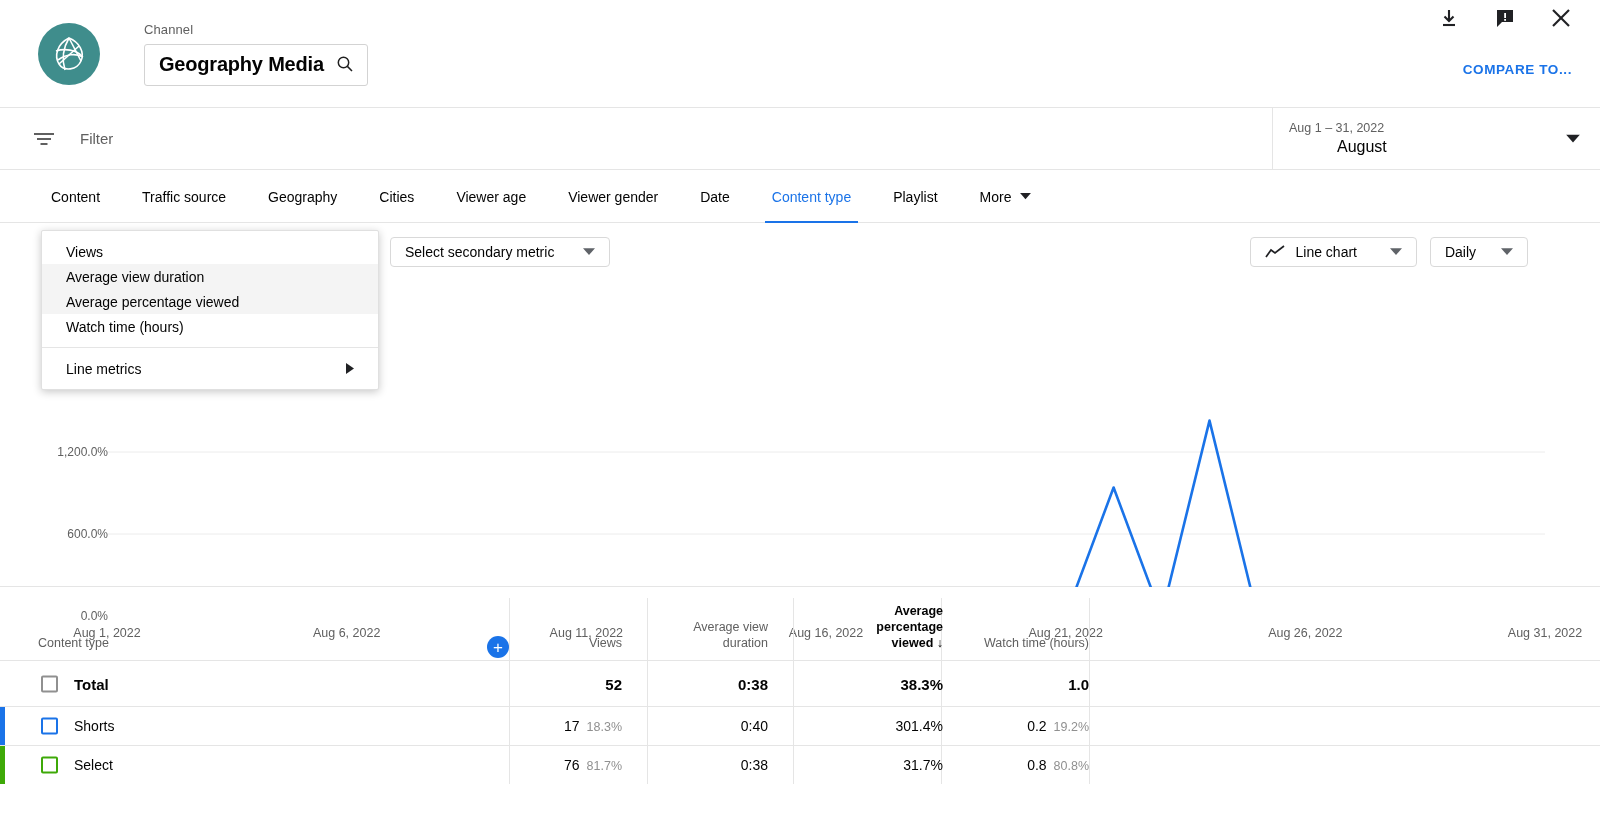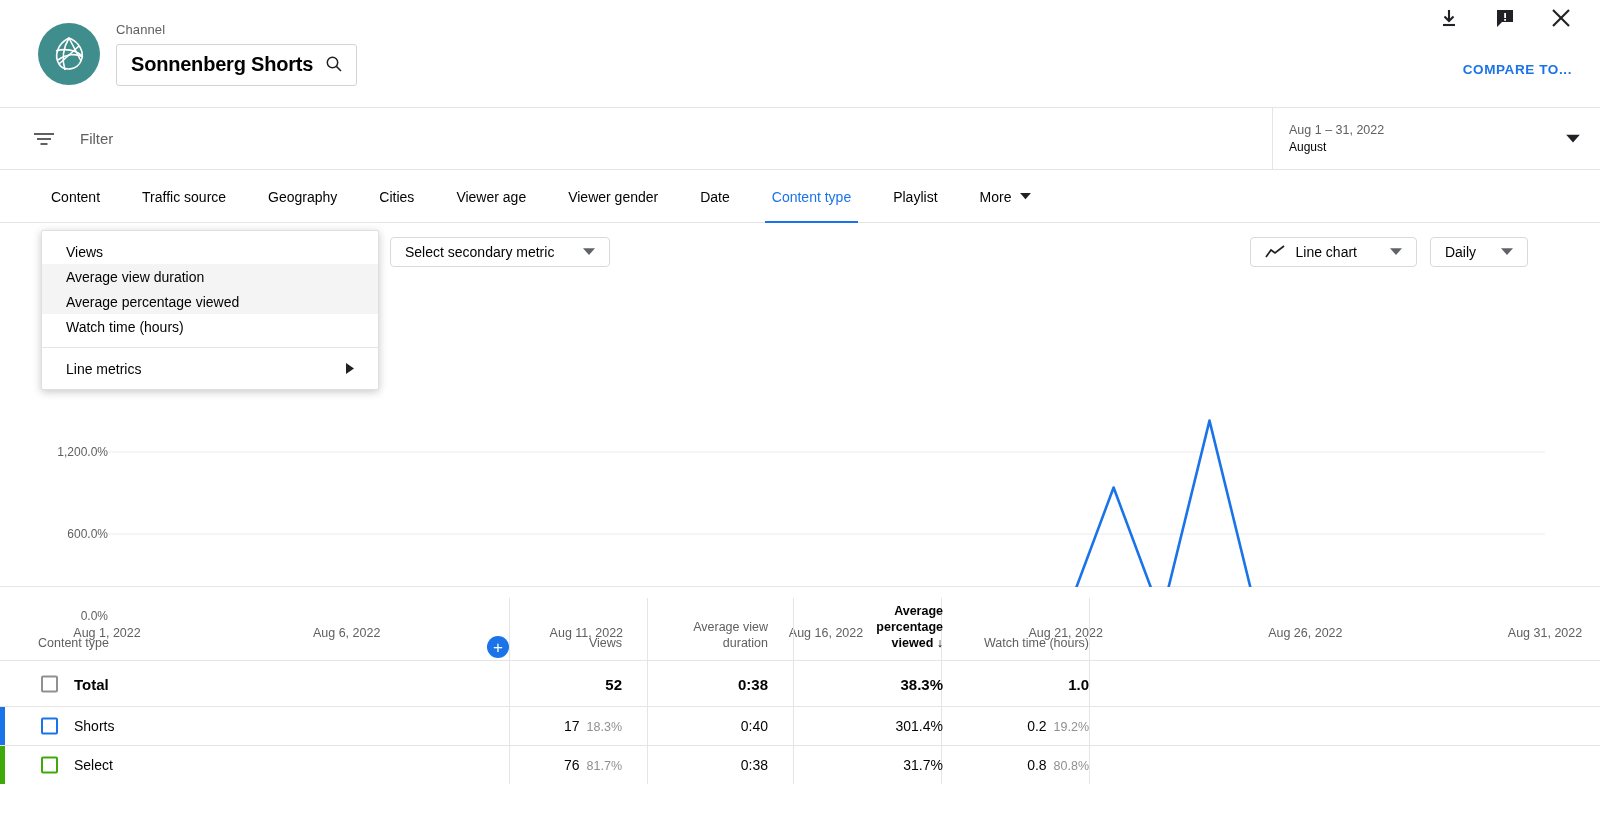--- a/index.html
+++ b/index.html
@@ -18,21 +18,21 @@
     border-bottom: 1px solid #e5e5e5;
     display: flex; align-items: center;
   }
   .avatar {
     width: 62px; height: 62px; border-radius: 50%;
     background: #3f8d8c;
     margin-left: 38px;
     display: flex; align-items: center; justify-content: center;
     flex: none;
   }
-  .channel-block { margin-left: 16px; }
+  .channel-block { margin-left: 44px; }
   .channel-kicker {
     font-size: 13px; color: #606060; letter-spacing: .1px;
     margin-bottom: 7px;
   }
   .channel-search {
     display: flex; align-items: center; gap: 12px;
     border: 1px solid #d3d3d3; border-radius: 3px;
     padding: 8px 13px 9px 14px;
     min-width: 222px;
   }
@@ -61,21 +61,21 @@
   }
   .filter-label { font-size: 15px; color: #606060; }
   .daterange {
     position: absolute; right: 0; top: 0; bottom: 0;
     width: 328px;
     border-left: 1px solid #e5e5e5;
     display: flex; flex-direction: column; justify-content: center;
     padding-left: 16px; cursor: pointer;
   }
   .dr-sub { font-size: 12.5px; color: #606060; margin-bottom: 3px; }
-  .dr-main { font-size: 12px; color: #030303; }
+  .dr-main { font-size: 16px; color: #030303; margin-left: 48px; }
   .dr-caret { position: absolute; right: 20px; top: 50%; transform: translateY(-50%); }
 
   
   .tabs {
     position: relative; height: 53px;
     border-bottom: 1px solid #e5e5e5;
     display: flex; align-items: flex-start; padding-left: 30px;
   }
   .tab {
     position: relative; height: 53px;
@@ -177,21 +177,21 @@
         <path d="M7 17 C16 14 27 16 33 22"></path>
         <path d="M9 26 C17 20 27 19 34 23"></path>
         <path d="M20 4 L32 27"></path>
         <path d="M10 30 L30 12"></path>
       </g>
     </svg>
   </div>
   <div class="channel-block">
     <div class="channel-kicker">Channel</div>
     <div class="channel-search">
-      <span class="channel-name">Sonnenberg Shorts</span>
+      <span class="channel-name">Geography Media</span>
       <svg width="18" height="18" viewBox="0 0 18 18">
         <circle cx="7.5" cy="7.5" r="5.2" fill="none" stroke="#202020" stroke-width="1.5"></circle>
         <line x1="11.4" y1="11.4" x2="16" y2="16" stroke="#202020" stroke-width="1.5"></line>
       </svg>
     </div>
   </div>
 
   <div class="hdr-icons">
     <div class="hdr-icon">
       <svg width="22" height="22" viewBox="0 0 22 22">

